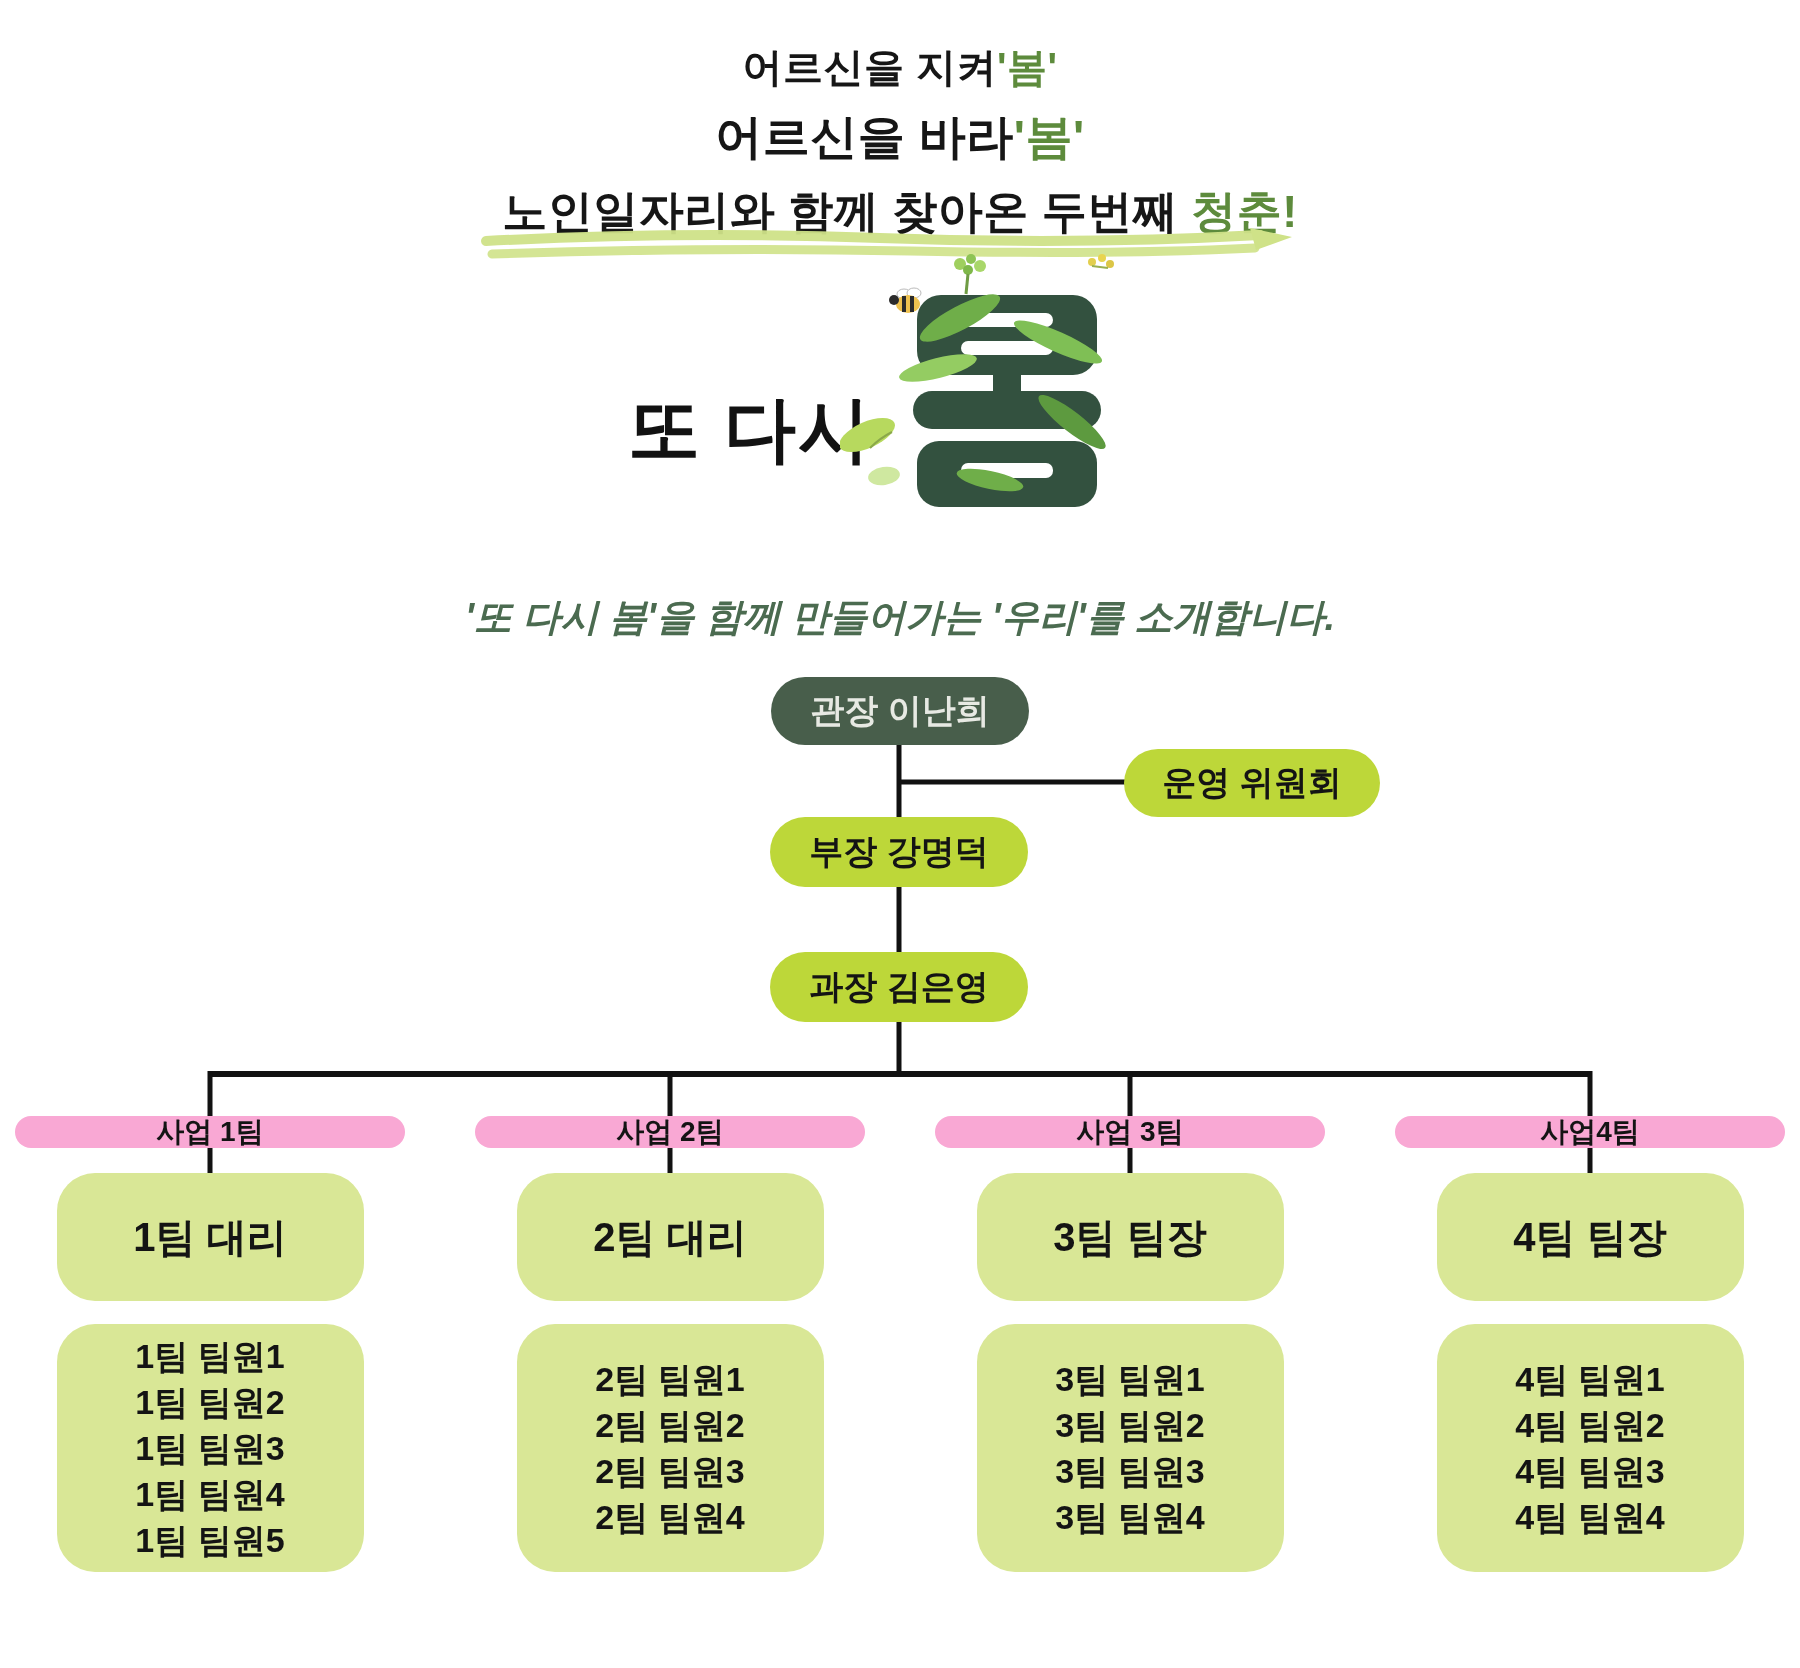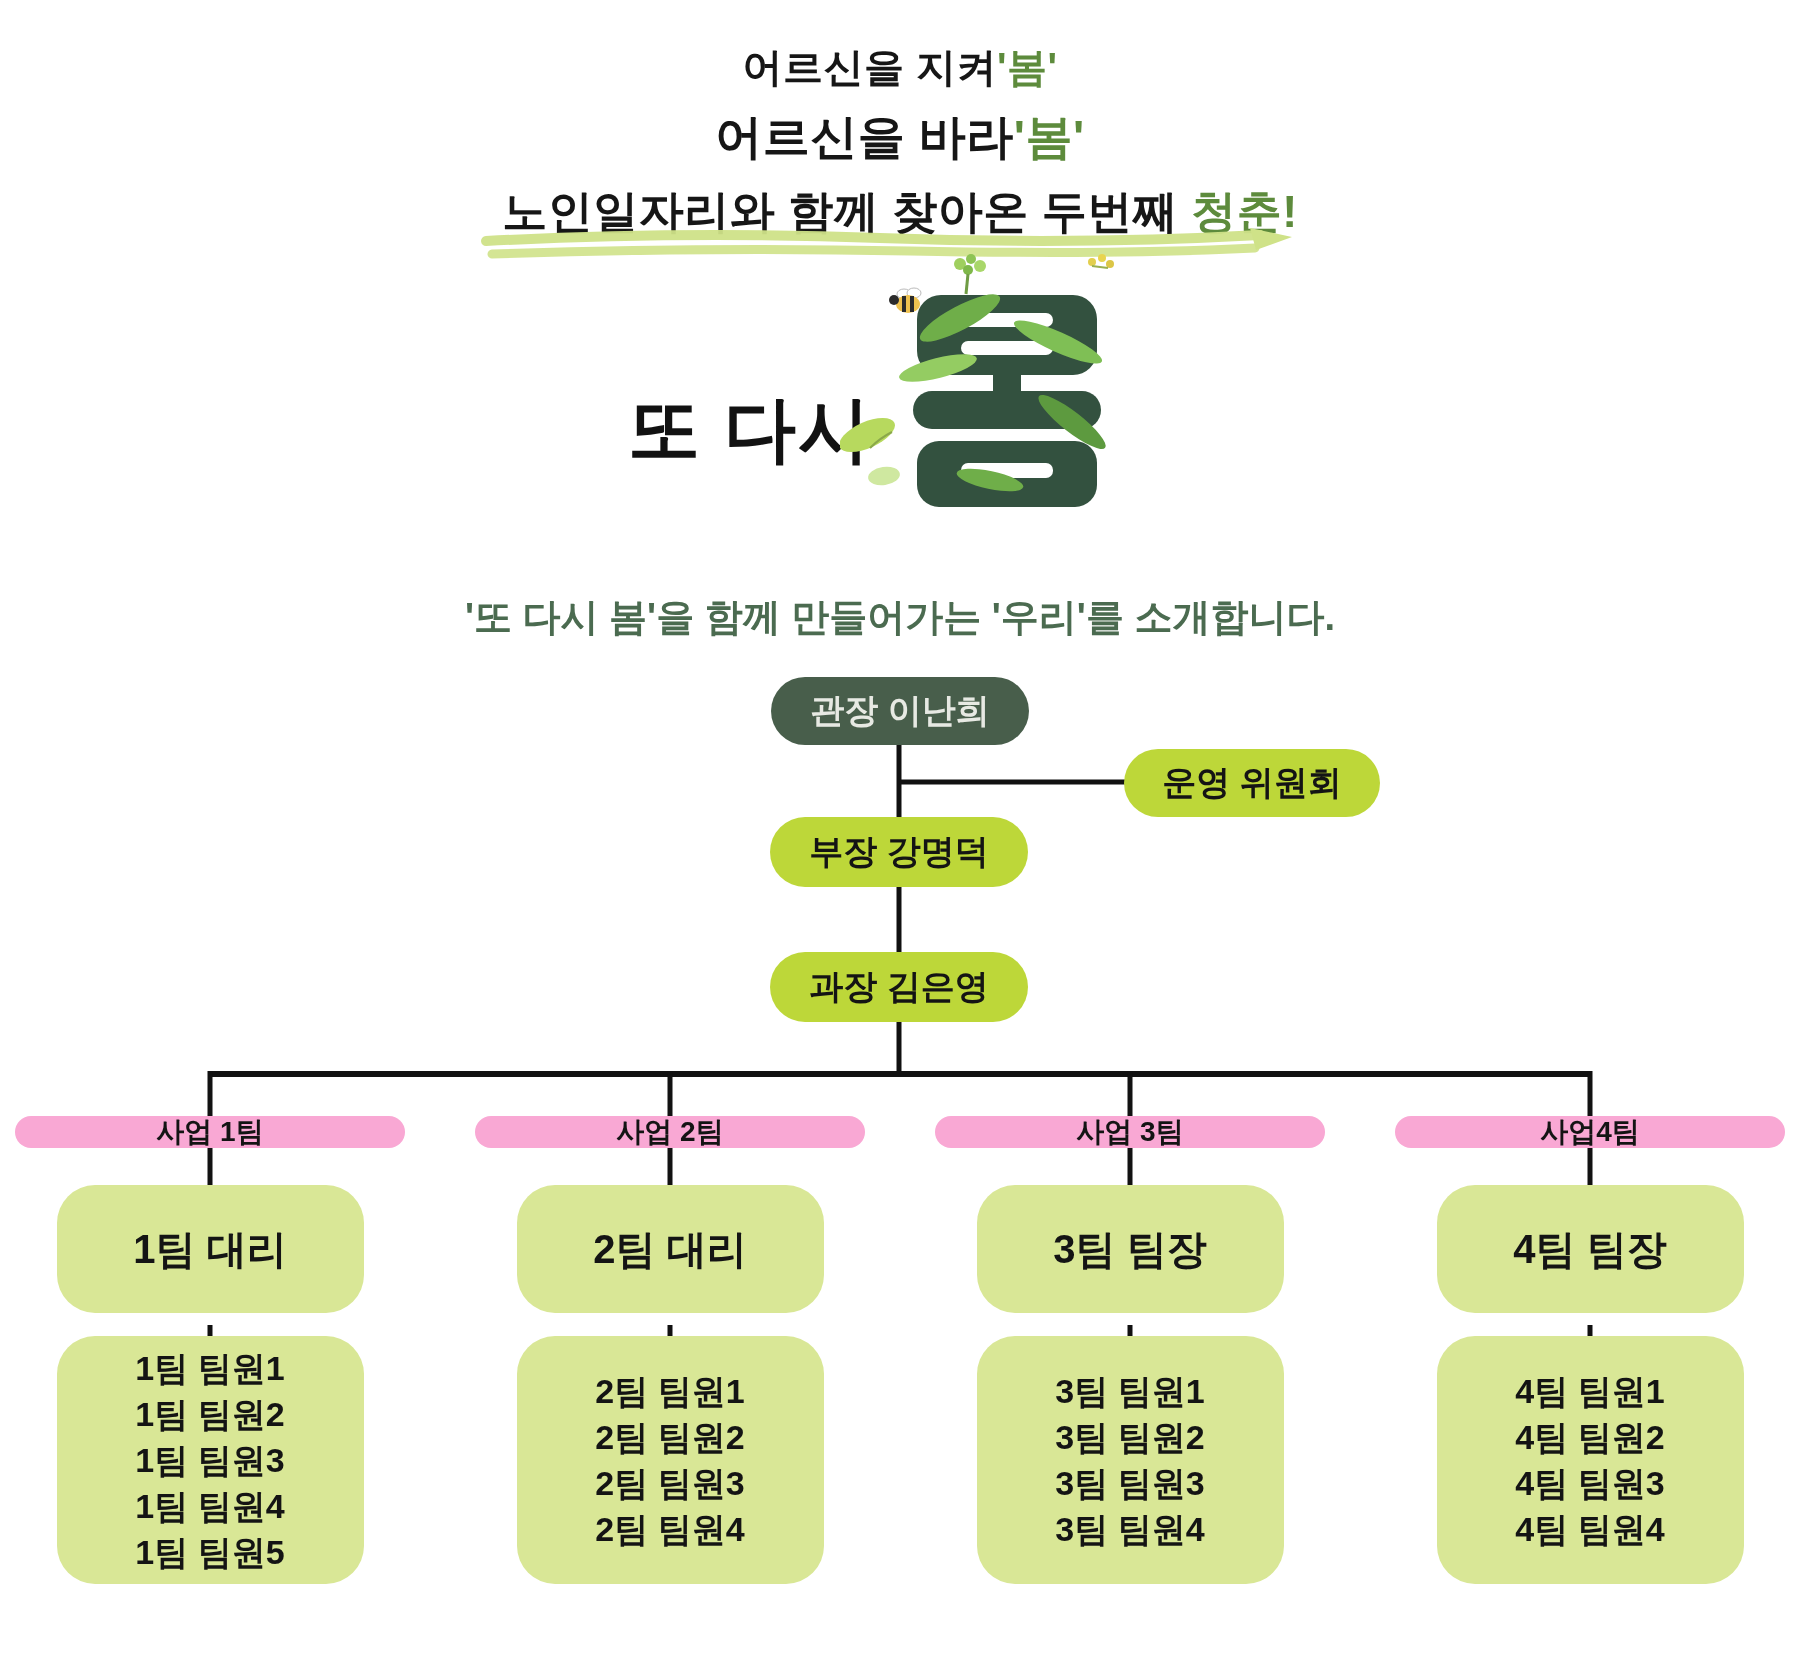--- a/index.html
+++ b/index.html
@@ -9,35 +9,35 @@
   
   .hline{position:absolute;left:0;width:100%;text-align:center;font-weight:900;color:#161616;letter-spacing:0.5px;}
   .hline1{top:40px;font-size:40px;}
   .hline2{top:106px;font-size:47px;}
   .hline3{top:182px;font-size:45px;}
   .accent{color:#5d8b3c;}
   
   .logo-left{position:absolute;left:628px;top:382px;font-size:72px;font-weight:900;color:#121212;letter-spacing:2px;}
   
   .intro{position:absolute;left:0;top:592px;width:100%;text-align:center;
-         font-size:38px;font-weight:800;color:#4b6b50;}
+         font-size:38px;font-weight:800;color:#4b6b50;font-style:italic;}
   
   #connectors{position:absolute;left:0;top:0;z-index:0;}
   .node{position:absolute;z-index:1;display:flex;align-items:center;justify-content:center;box-sizing:border-box;}
   .director{left:771px;top:677px;width:258px;height:68px;border-radius:34px;
             background:#485e4b;color:#e7e9e3;font-size:34px;font-weight:700;}
   .committee{left:1124px;top:749px;width:256px;height:68px;border-radius:34px;
              background:#bdd739;color:#141414;font-size:34px;font-weight:800;}
   .mid{left:770px;width:258px;height:70px;border-radius:35px;background:#bdd739;
        color:#141414;font-size:34px;font-weight:800;}
   .dept{top:817px;} .chief{top:952px;}
   .team-col{position:absolute;top:1116px;width:390px;z-index:1;}
   .pill{width:390px;height:32px;border-radius:24px;background:#f9a8d4;color:#141414;
         font-size:28px;font-weight:800;display:flex;align-items:center;justify-content:center;}
-  .lead{width:307px;height:128px;margin:37px auto 0 auto;border-radius:38px;background:#d9e796;
+  .lead{width:307px;height:128px;margin:25px auto 0 auto;border-radius:38px;background:#d9e796;
         color:#141414;font-size:40px;font-weight:800;display:flex;align-items:center;justify-content:center;}
   .members{width:307px;height:248px;margin:23px auto 0 auto;border-radius:38px;background:#d9e796;
            color:#141414;font-size:34px;font-weight:800;display:flex;flex-direction:column;
            align-items:center;justify-content:center;}
   .member-line{line-height:46px;white-space:nowrap;}
 </style>
 </head>
 <body>
 
 <div class="hline hline1"><span>어르신을 지켜</span><span class="accent">'봄'</span></div>

